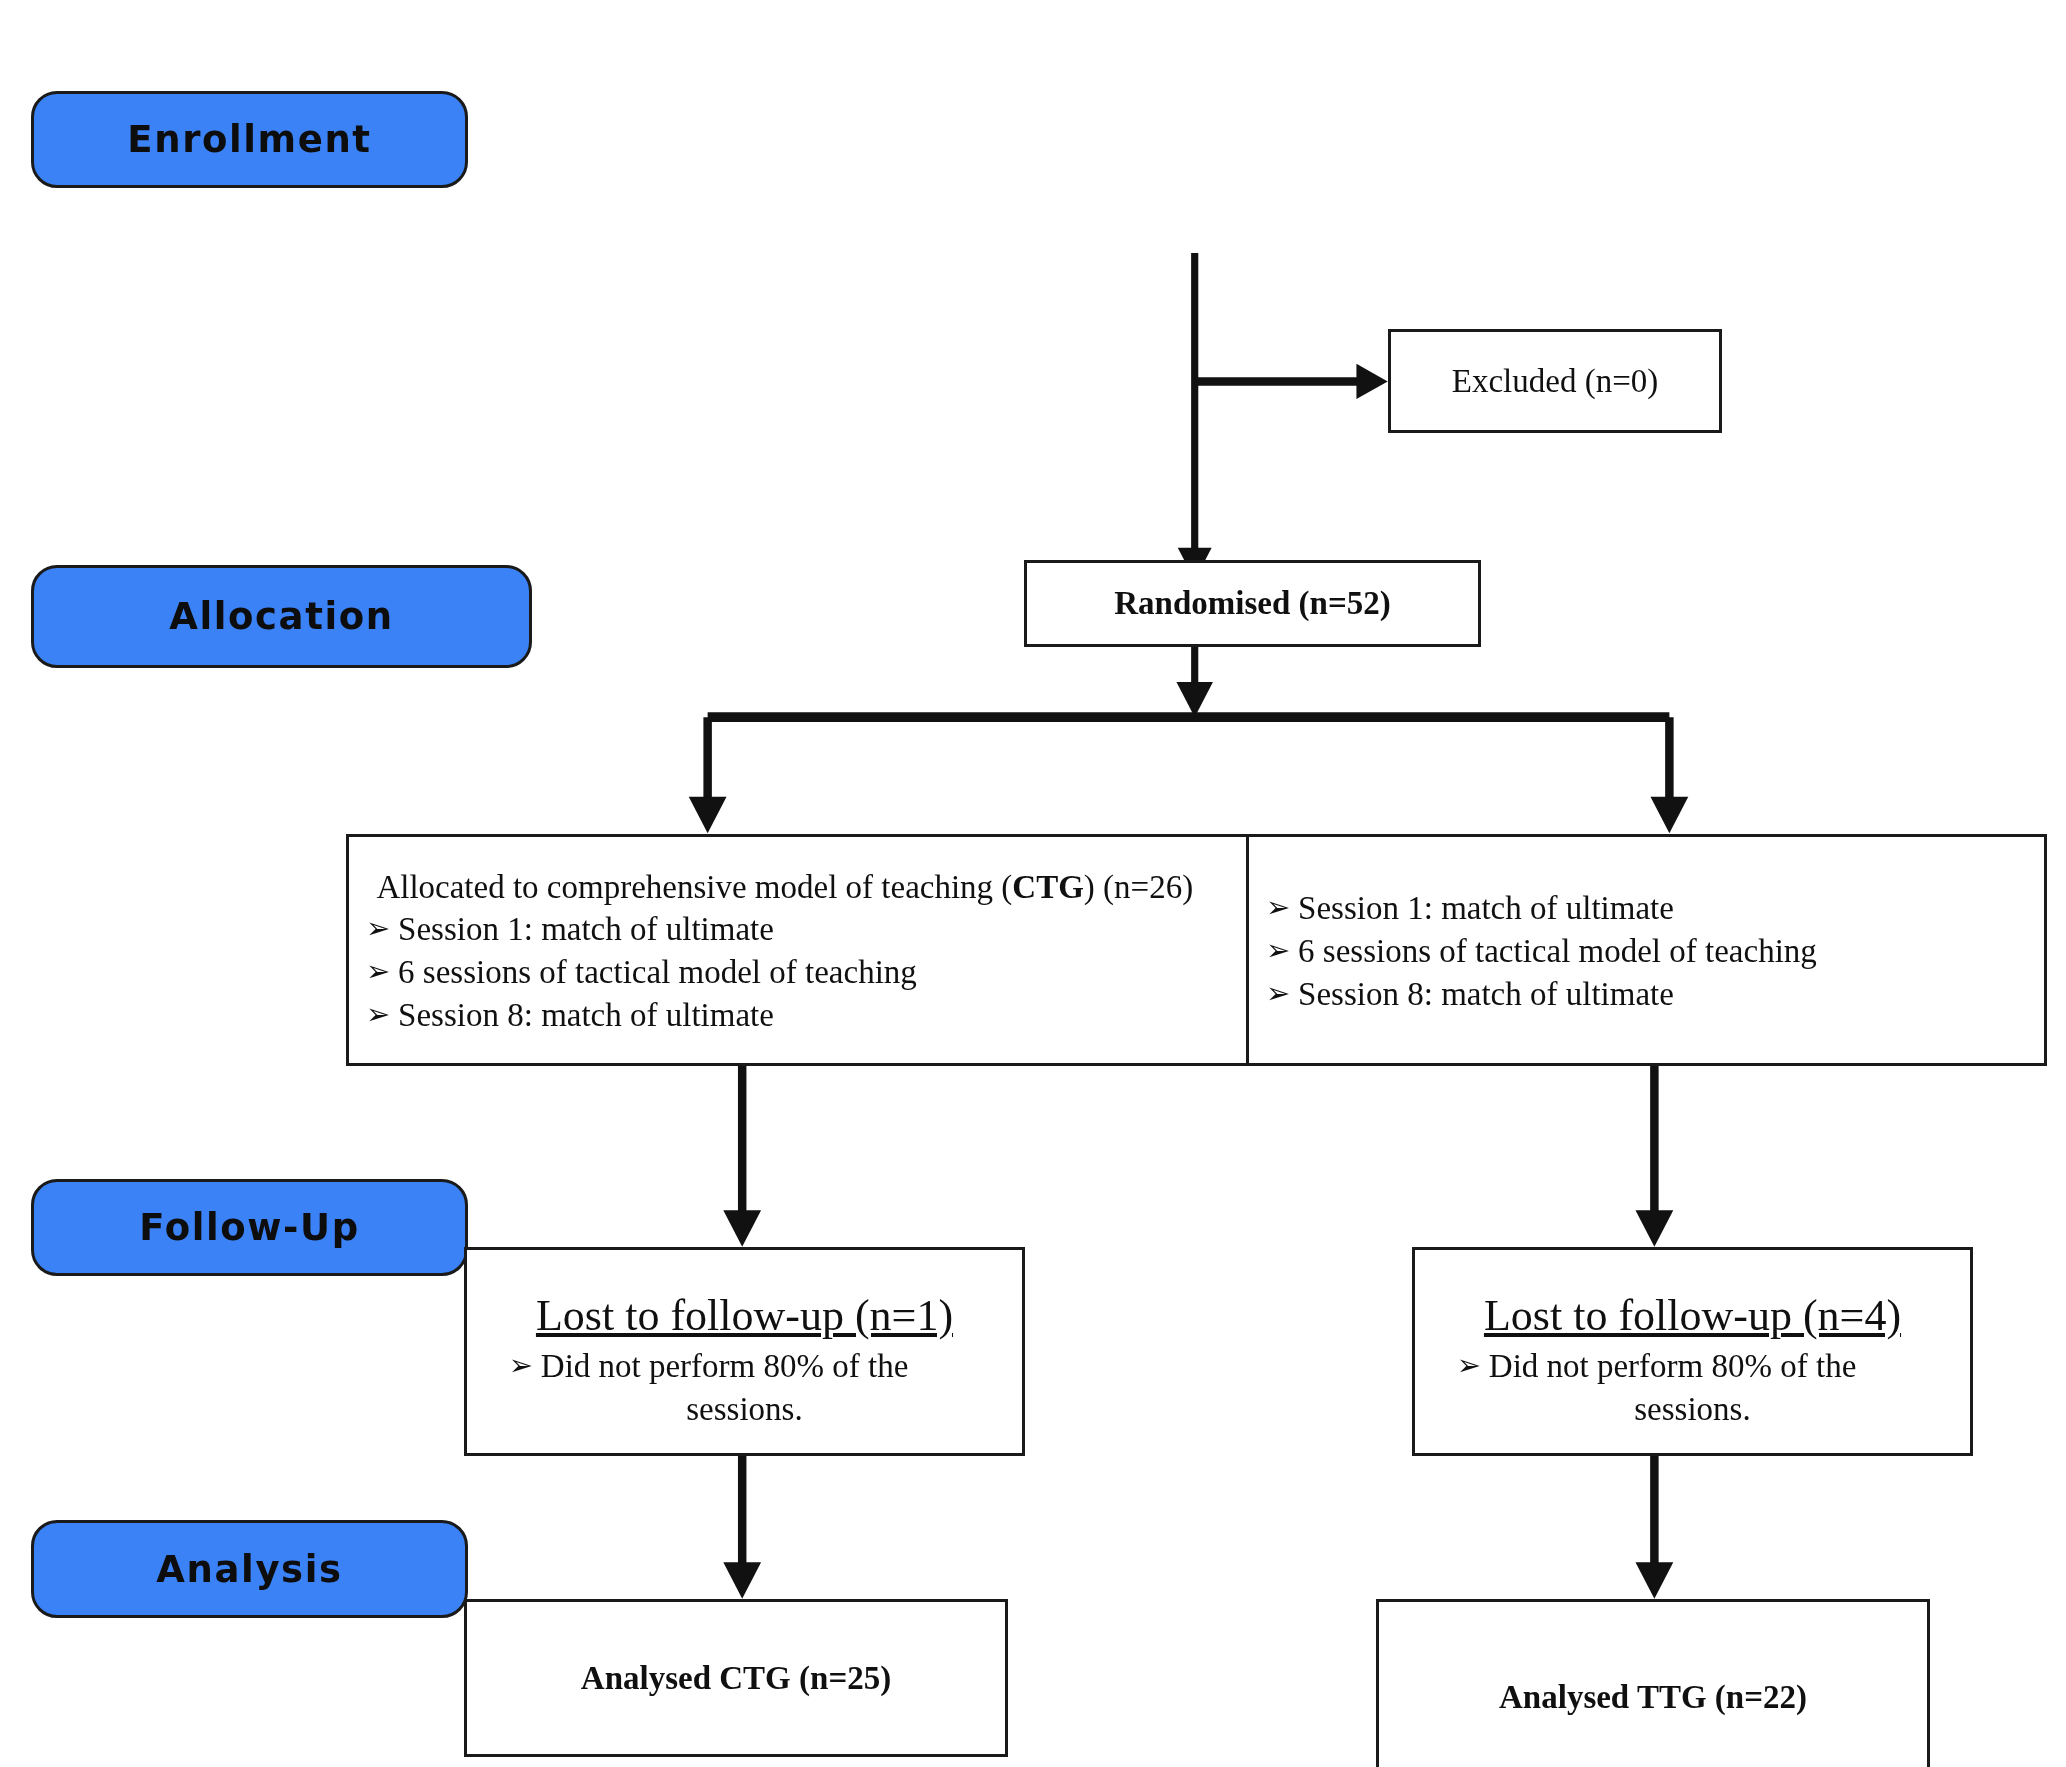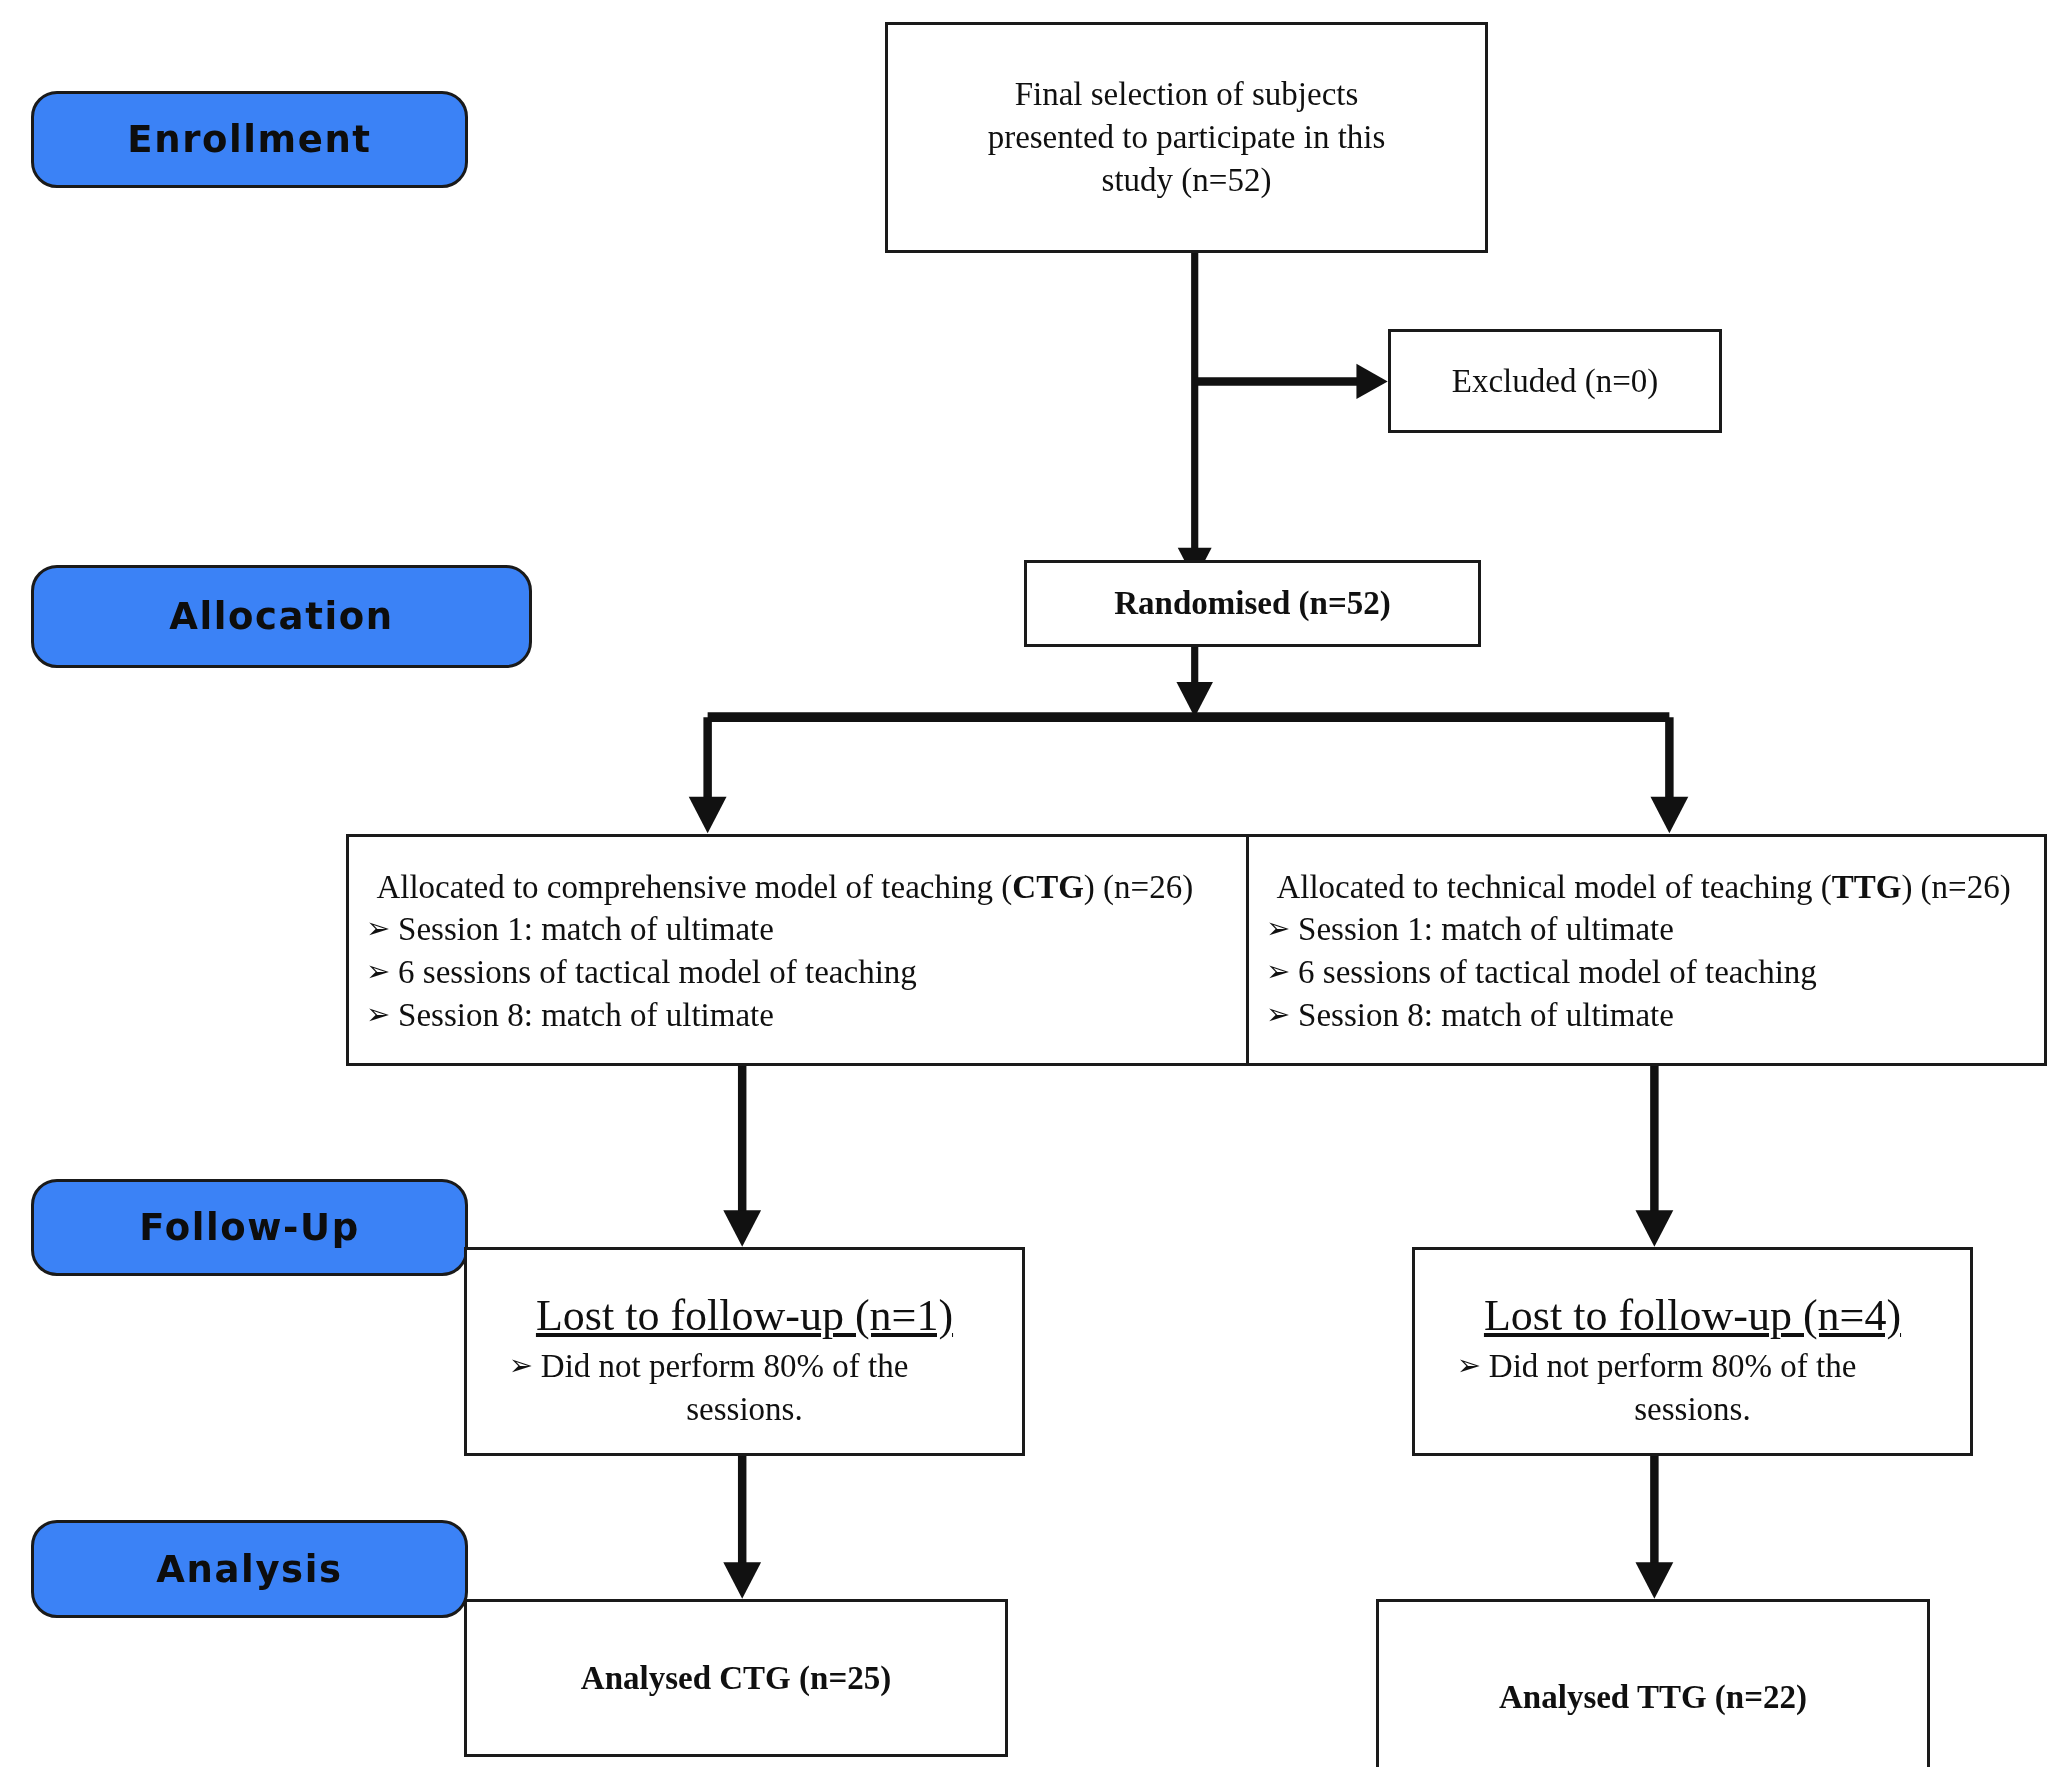--- a/index.html
+++ b/index.html
@@ -188,25 +188,20 @@
   </div>
 
   <div class="stage-pill" style="left:31px; top:1179px; width:437px; height:97px;">
     <span class="stage-pill-label">Follow-Up</span>
   </div>
 
   <div class="stage-pill" style="left:31px; top:1520px; width:437px; height:98px;">
     <span class="stage-pill-label">Analysis</span>
   </div>
 
-  <div class="flow-box center-content" style="left:885px; top:22px; width:603px; height:231px;">
-    <div class="box-text centered">Final selection of subjects</div>
-    <div class="box-text centered">presented to participate in this</div>
-    <div class="box-text centered">study (n=52)</div>
-  </div>
 
   <div class="flow-box center-content" style="left:1388px; top:329px; width:334px; height:104px;">
     <div class="box-text centered">Excluded (n=0)</div>
   </div>
 
   <div class="flow-box center-content" style="left:1024px; top:560px; width:457px; height:87px;">
     <div class="box-text centered bold">Randomised (n=52)</div>
   </div>
 
   <div class="flow-box" style="left:346px; top:834px; width:940px; height:232px; padding:14.3px 17px 11.7px 17px;">
@@ -221,23 +216,20 @@
       <span class="bullet-glyph">➢</span>
       <span>6 sessions of tactical model of teaching</span>
     </div>
     <div class="bullet-row">
       <span class="bullet-glyph">➢</span>
       <span>Session 8: match of ultimate</span>
     </div>
   </div>
 
   <div class="flow-box" style="left:1246px; top:834px; width:801px; height:232px; padding:14.3px 17px 11.7px 17px;">
-    <div class="box-text lead">
-      <span>Allocated to technical model of teaching (</span><span class="bold-inline">TTG</span><span>) (n=26)</span>
-    </div>
     <div class="bullet-row">
       <span class="bullet-glyph">➢</span>
       <span>Session 1: match of ultimate</span>
     </div>
     <div class="bullet-row">
       <span class="bullet-glyph">➢</span>
       <span>6 sessions of tactical model of teaching</span>
     </div>
     <div class="bullet-row">
       <span class="bullet-glyph">➢</span>

